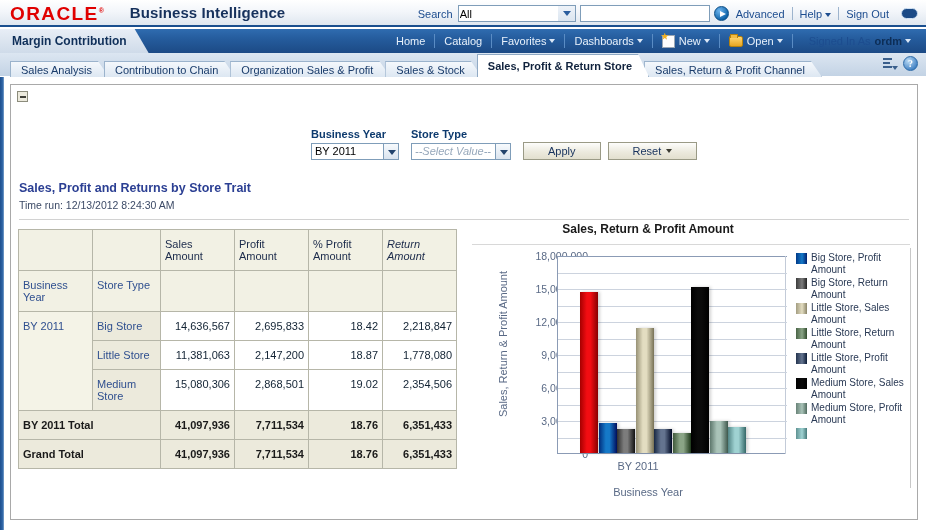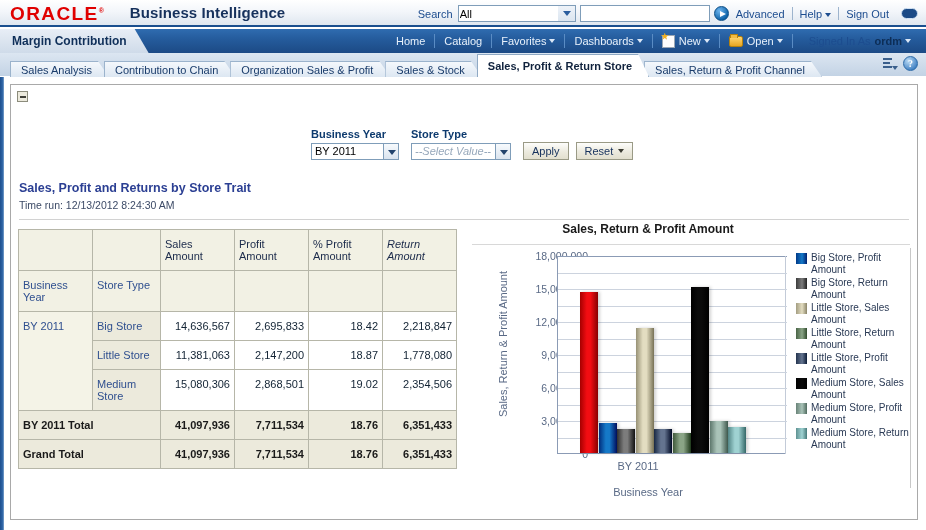--- a/index.html
+++ b/index.html
@@ -173,21 +173,21 @@
     width:16px; height:17px; border:1px solid #7f9db9;
     background:linear-gradient(to bottom,#f7fafd,#dae4ef);
     position:relative;
   }
   .prompt-arrow::after{
     content:""; position:absolute; left:4px; top:6px;
     border-left:4px solid transparent; border-right:4px solid transparent;
     border-top:5px solid #22436d;
   }
   .btn {
-    height:18px; padding:0 8px; font-size:11px; color:#16315c;
+    height:18px; padding:0 24px; font-size:11px; color:#16315c;
     background:linear-gradient(to bottom,#fdfdfb 0%, #eceade 55%, #e2dfce 100%);
     border:1px solid #9a9a86; display:flex; align-items:center; white-space:nowrap;
     font-family:"Liberation Sans",sans-serif;
   }
   .btn .caret { border-top-color:#3a3a30; margin-left:5px;}
   .btn-row { display:flex; align-items:center; gap:7px; padding-bottom:0px;}
 
   
   .report-title {
     position:absolute; left:19px; top:181px;
@@ -512,19 +512,18 @@
         <div class="legend-item">
           <span class="legend-sw" style="background: linear-gradient(to right, rgb(0, 0, 0), rgb(11, 11, 11) 55%, rgb(0, 0, 0));"></span>
           <span class="legend-txt">Medium Store, Sales Amount</span>
         </div>
         <div class="legend-item">
           <span class="legend-sw" style="background: linear-gradient(to right, rgb(105, 131, 120), rgb(169, 195, 184) 55%, rgb(80, 106, 95));"></span>
           <span class="legend-txt">Medium Store, Profit Amount</span>
         </div>
         <div class="legend-item">
           <span class="legend-sw" style="background: linear-gradient(to right, rgb(95, 146, 146), rgb(159, 210, 210) 55%, rgb(70, 121, 121));"></span>
-          <span class="legend-txt">Medium Store, Return Amount</span>
         </div>
       </div>
     <div class="legend-divider"></div>
   </div>
 
 </div>
 
 </body></html>

